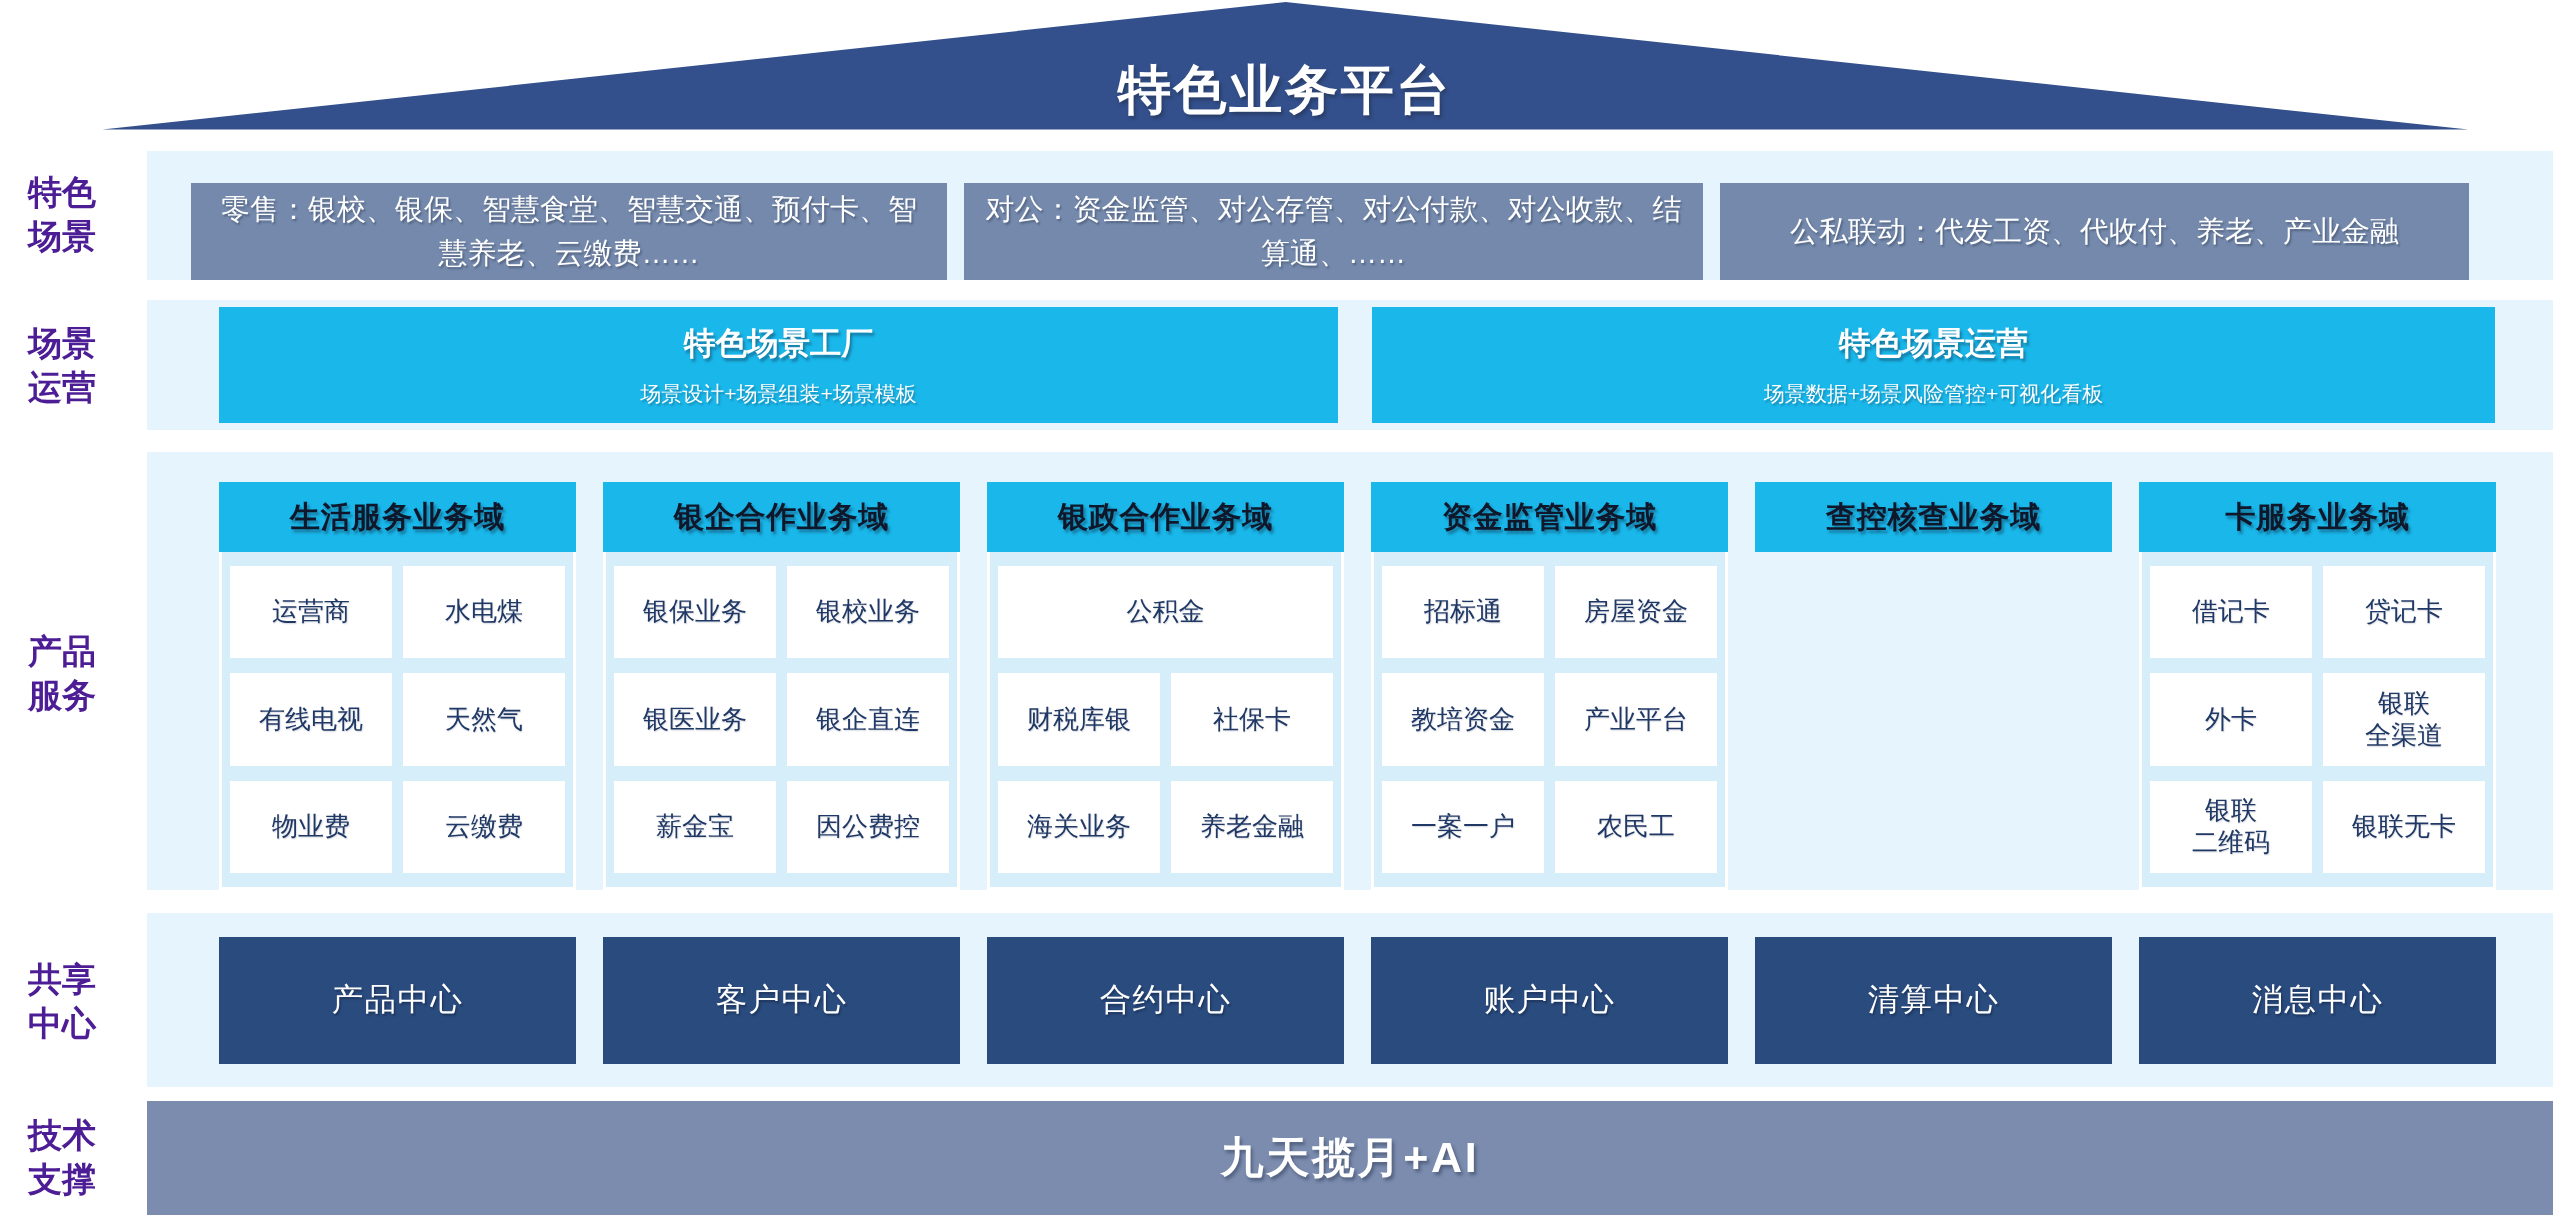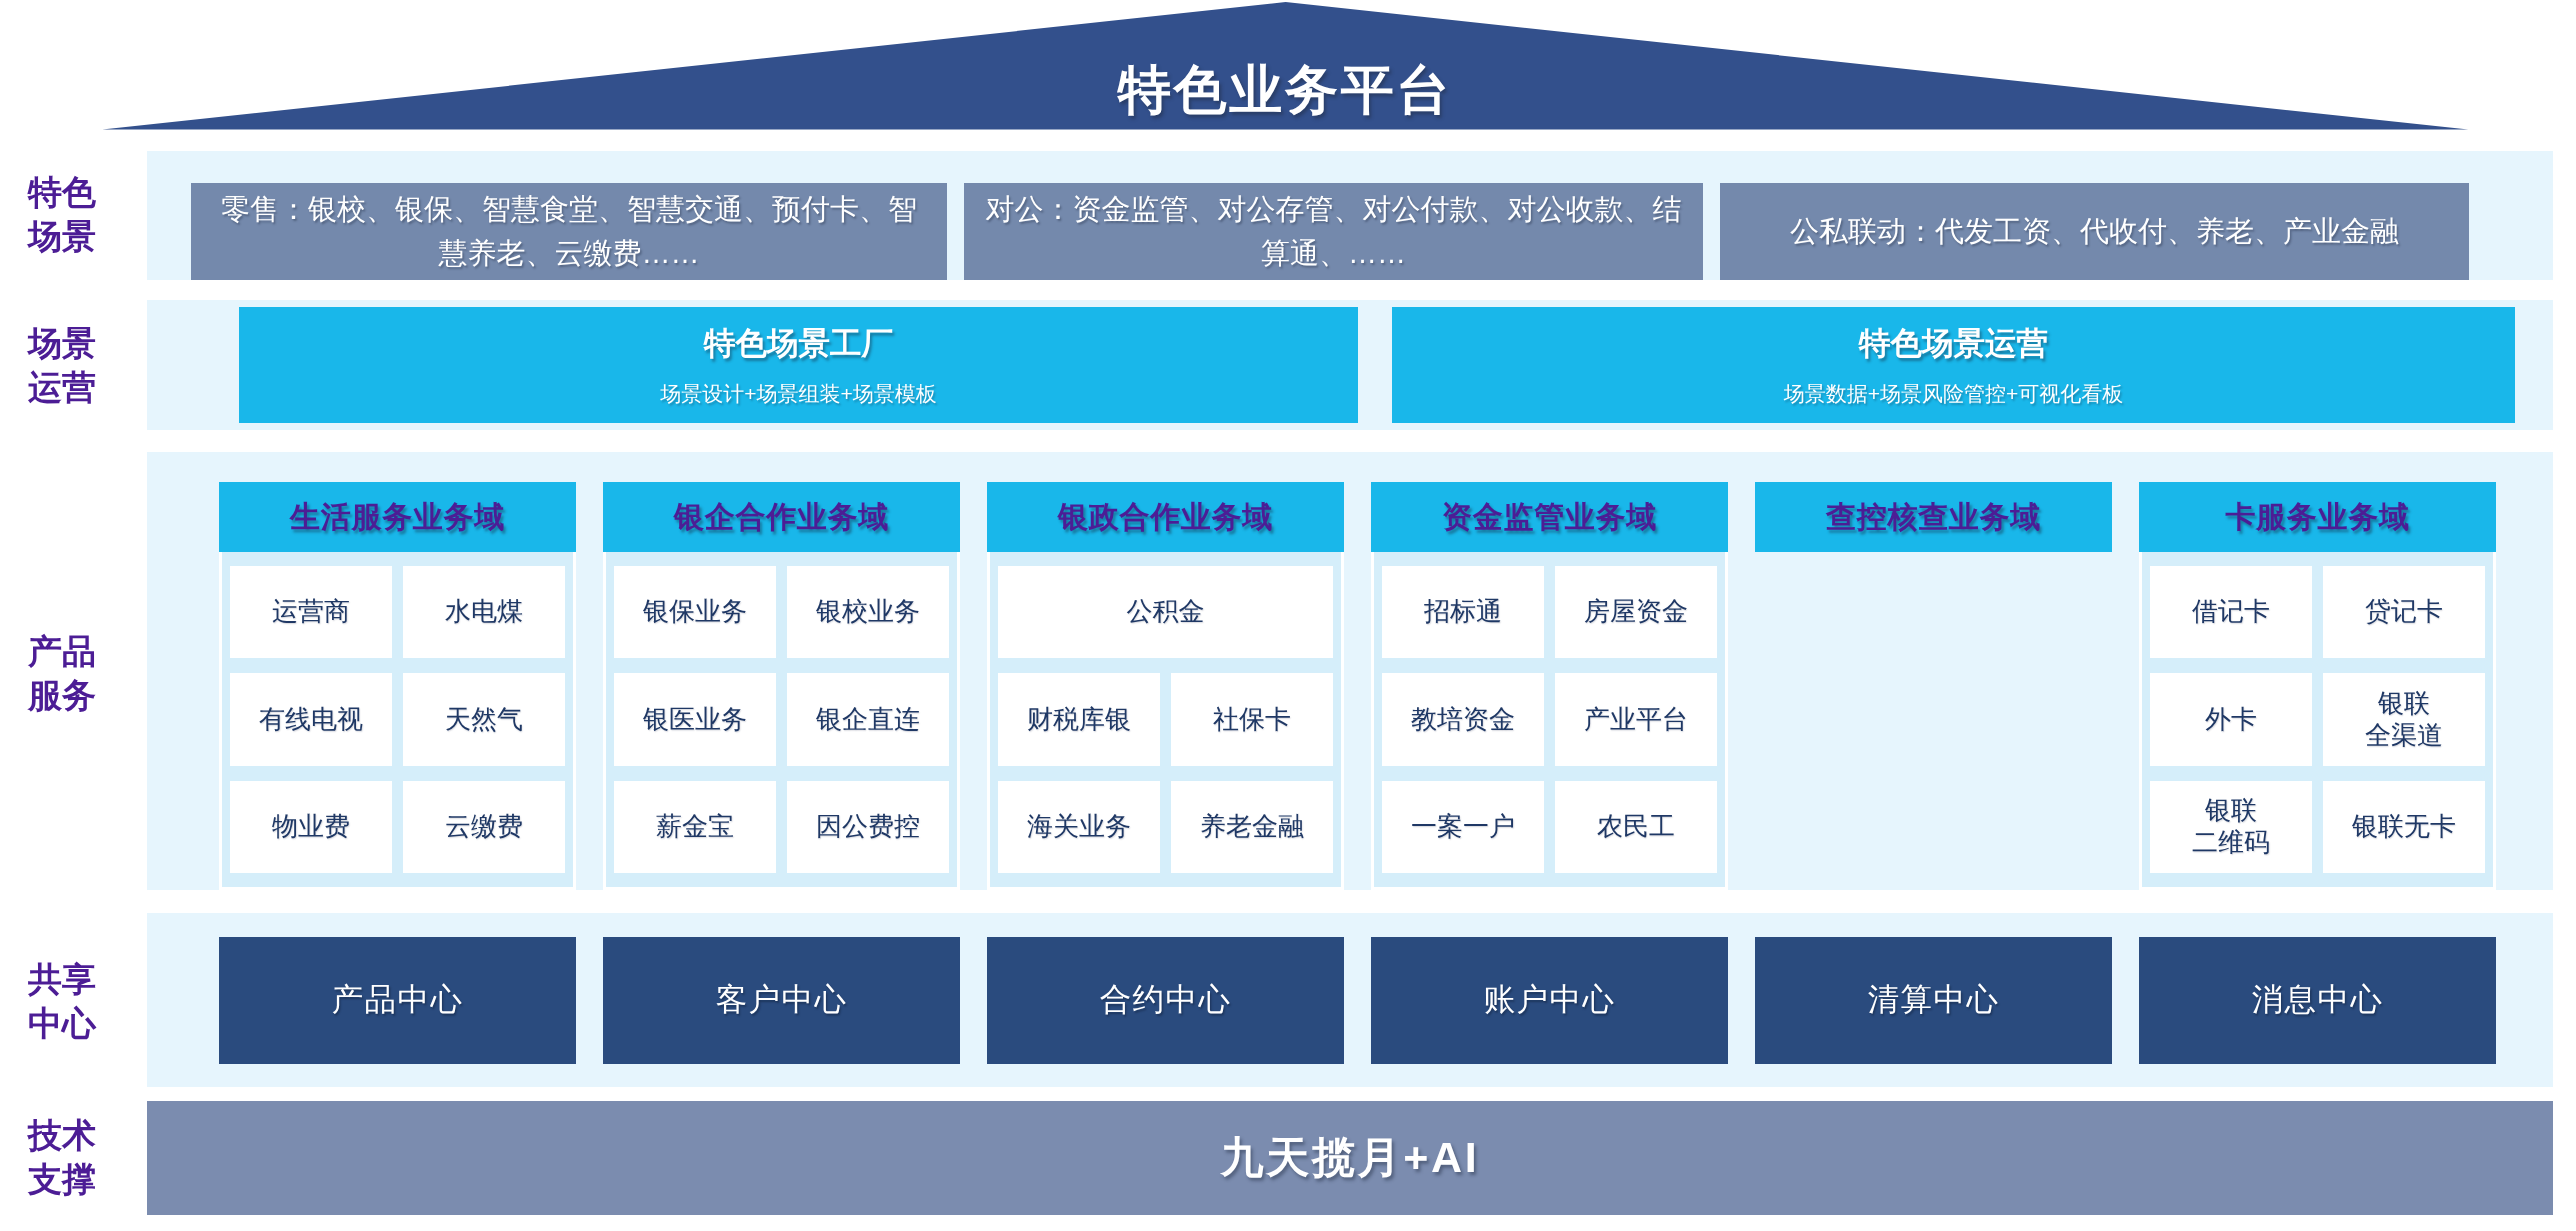--- a/index.html
+++ b/index.html
@@ -25,34 +25,34 @@
   .band-scenarios{top:151px;height:129px;display:flex;align-items:flex-end;gap:17px;padding-left:44px;}
   .scenario-box{
     height:97px;background:#7489ac;color:#ffffff;display:flex;align-items:center;justify-content:center;
     font-size:29px;line-height:1.5;text-align:center;padding:0 19px;box-sizing:border-box;
     text-shadow:1.4px 2.1px 2.1px rgba(20,30,50,.35);
   }
   .scenario-box.b1{width:756px;}
   .scenario-box.b2{width:739px;}
   .scenario-box.b3{width:749px;}
   
-  .band-operations{top:300px;height:130px;display:flex;align-items:center;gap:34px;padding-left:92px;}
+  .band-operations{top:300px;height:130px;display:flex;align-items:center;gap:34px;padding-left:72px;}
   .op-box{
     height:116px;background:#19b7ea;color:#ffffff;display:flex;flex-direction:column;
     align-items:center;justify-content:center;gap:15px;box-sizing:border-box;
   }
   .op-box.b1{width:1119px;}
   .op-box.b2{width:1123px;}
   .op-title{font-size:31.5px;font-weight:700;text-shadow:2.1px 2.7px 2.7px rgba(20,30,50,.4);}
   .op-sub{font-size:21px;text-shadow:1.4px 2.1px 2.1px rgba(20,30,50,.3);}
   
   .band-products{top:452px;height:438px;display:flex;gap:27px;padding-left:72px;}
   .prod-col{width:357px;margin-top:30px;display:flex;flex-direction:column;}
   .prod-header{
-    height:70px;background:#19b7ea;color:#4c1d95;font-size:30px;font-weight:700;
+    height:70px;background:#19b7ea;color:#0f172a;font-size:30px;font-weight:700;
     display:flex;align-items:center;justify-content:center;flex:none;
     text-shadow:2.1px 2.7px 2.7px rgba(20,30,50,.4);letter-spacing:0.7px;
   }
   .prod-body{
     flex:1;background:#d5eefa;border:3.4px solid #ffffff;border-top:none;box-sizing:border-box;
     padding:13.7px 8.2px;display:flex;flex-direction:column;gap:15px;
   }
   .prod-cellrow{flex:1;display:flex;gap:11px;}
   .prod-cell{
     flex:1;background:#ffffff;color:#1f3865;font-size:26px;line-height:1.22;

